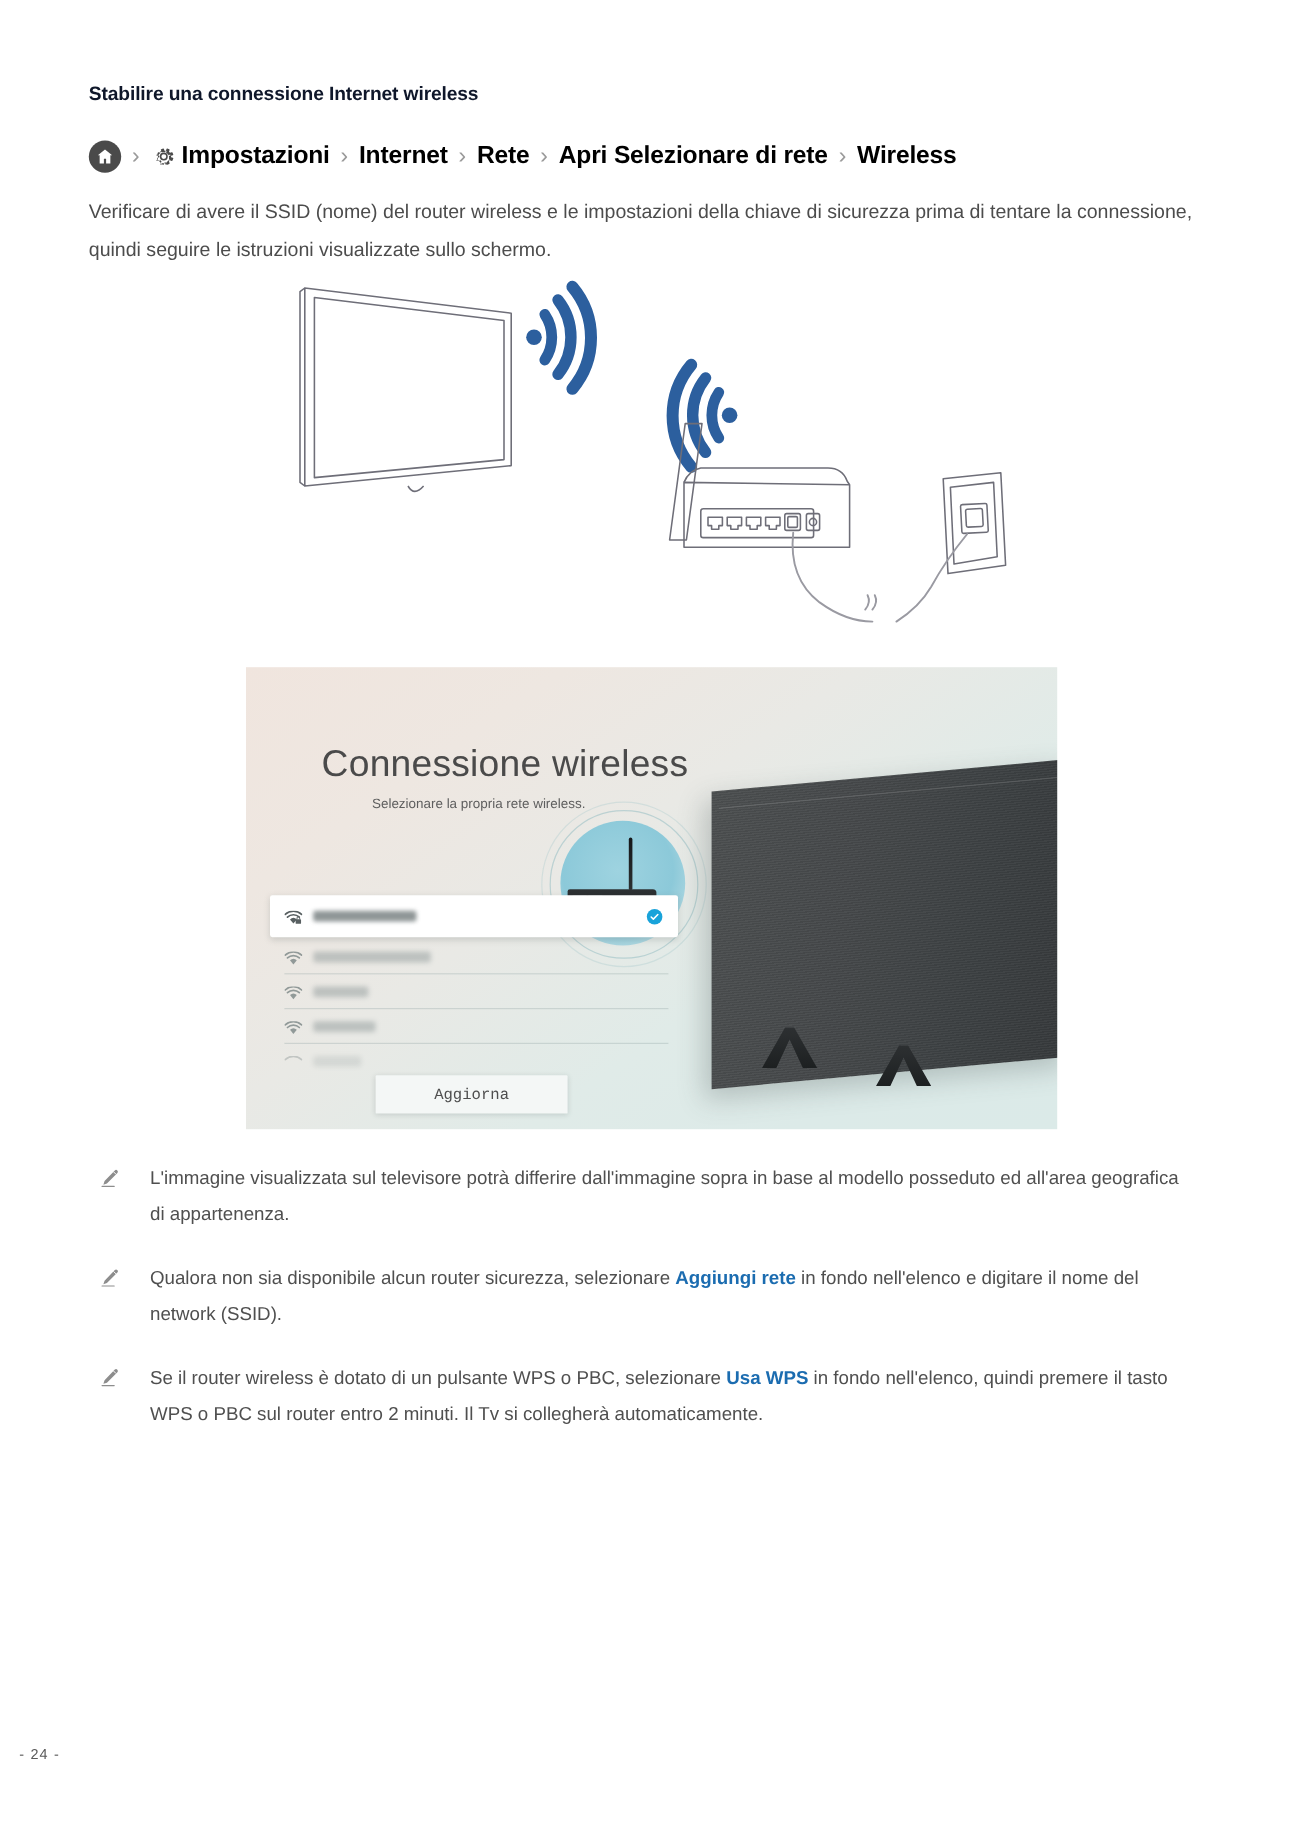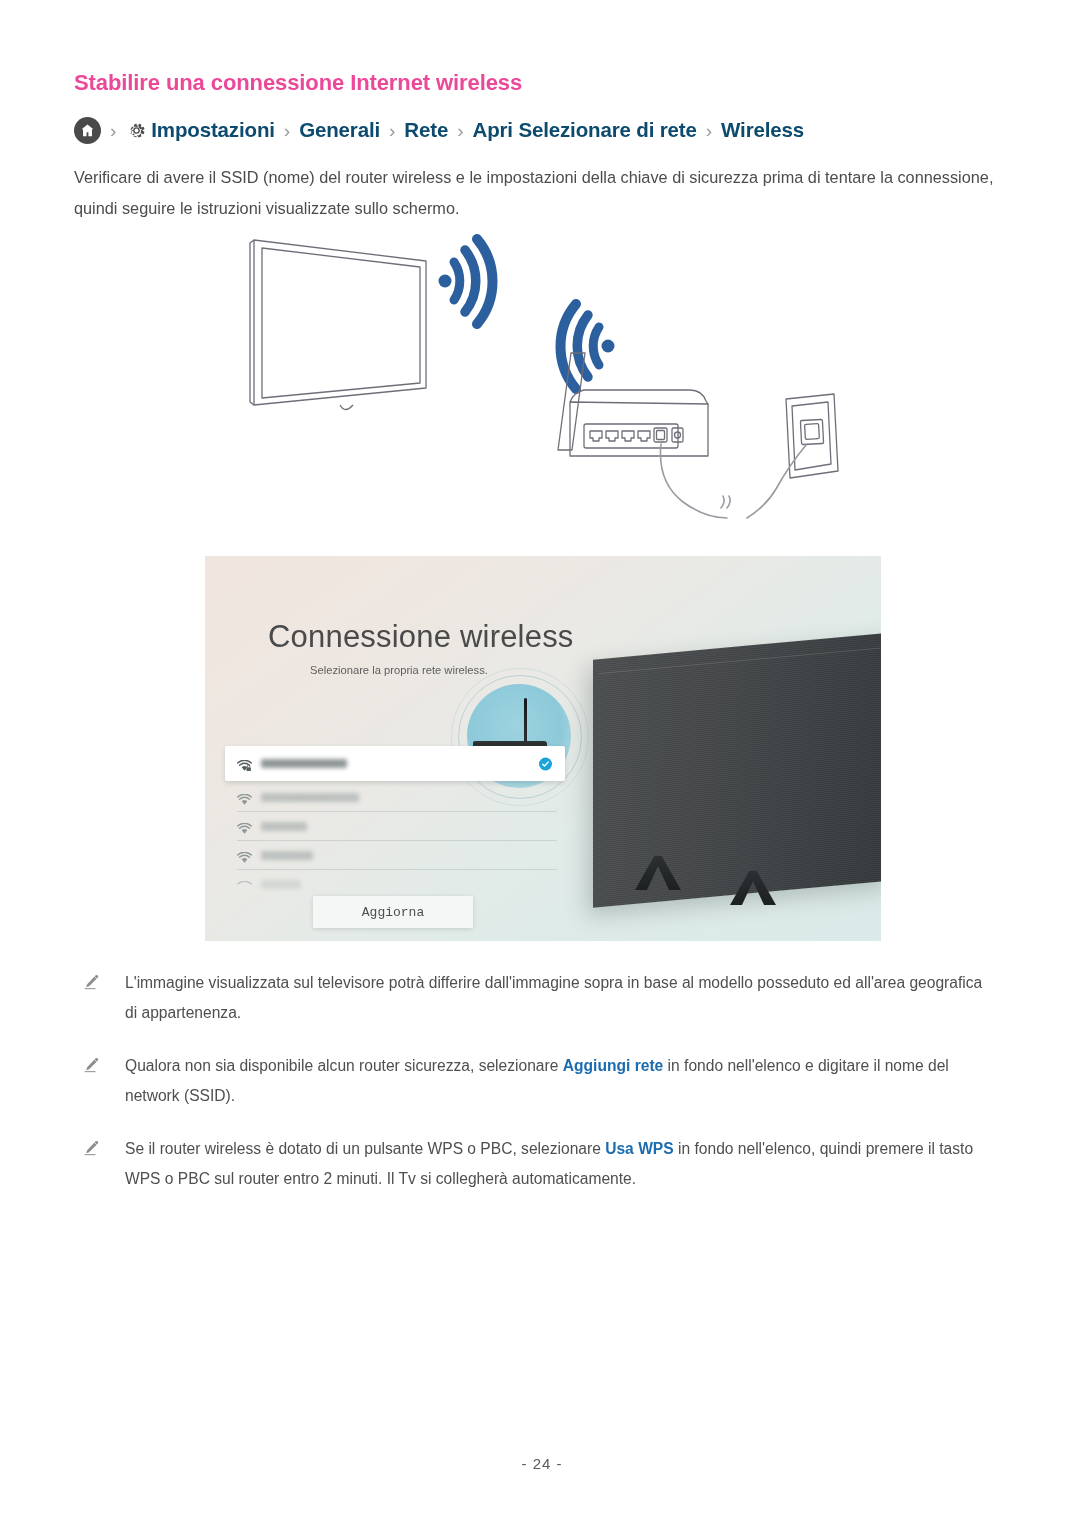--- a/index.html
+++ b/index.html
@@ -21,23 +21,23 @@
     left: 0; top: 0;
     width: 1080px;
     height: 1527px;
   }
 
   
   .doc-title {
     position: absolute;
     left: 74px;
     top: 70px;
-    font-size: 22px;
+    font-size: 16px;
     font-weight: bold;
-    color: #ec4899;
+    color: #0f172a;
     letter-spacing: -0.1px;
     white-space: nowrap;
   }
 
   
   .breadcrumb {
     position: absolute;
     left: 74px;
     top: 113px;
     display: flex;
@@ -65,21 +65,21 @@
   }
   .bc-sep {
     color: #9a9a9a;
     font-size: 19px;
     margin: 0 9px;
     flex: none;
     line-height: 1;
     font-weight: 300;
   }
   .bc-link {
-    color: #0c4a6e;
+    color: #000000;
     font-size: 20.5px;
     font-weight: bold;
     white-space: nowrap;
     letter-spacing: -0.15px;
   }
 
   
   .intro {
     position: absolute;
     left: 74px;
@@ -342,25 +342,24 @@
   }
   .hl {
     color: #1b6cb0;
     font-weight: bold;
     text-align: center;
   }
 
   
   .page-num {
     position: absolute;
-    left: 4px;
+    left: 16px;
     right: 0;
     top: 1455px;
-    text-align: center;
-    font-size: 15px;
+    font-size: 12px;
     color: #5a5a5a;
     letter-spacing: 1px;
   }
 </style>
 </head>
 <body>
 
 <div class="page">
 
   <div class="doc-title">Stabilire una connessione Internet wireless</div>
@@ -373,21 +372,21 @@
     </span>
     <span class="bc-sep">›</span>
     <span class="gear-icon">
       <svg width="21" height="21" viewBox="0 0 24 24" aria-hidden="true">
         <path d="M12 8.2a3.8 3.8 0 1 0 0 7.6 3.8 3.8 0 0 0 0-7.6zm0 6.1a2.3 2.3 0 1 1 0-4.6 2.3 2.3 0 0 1 0 4.6z" fill="#4a4a4a"></path>
         <path d="M20.6 13.2l-1.7-.5a7 7 0 0 0 0-1.4l1.7-.5a.6.6 0 0 0 .4-.8l-.7-1.8a.6.6 0 0 0-.75-.35l-1.65.6a7.2 7.2 0 0 0-1-1l.6-1.65a.6.6 0 0 0-.35-.75l-1.8-.7a.6.6 0 0 0-.8.4l-.5 1.7a7 7 0 0 0-1.4 0l-.5-1.7a.6.6 0 0 0-.8-.4l-1.8.7a.6.6 0 0 0-.35.75l.6 1.65a7.2 7.2 0 0 0-1 1l-1.65-.6a.6.6 0 0 0-.75.35l-.7 1.8a.6.6 0 0 0 .4.8l1.7.5a7 7 0 0 0 0 1.4l-1.7.5a.6.6 0 0 0-.4.8l.7 1.8a.6.6 0 0 0 .75.35l1.65-.6a7.2 7.2 0 0 0 1 1l-.6 1.65a.6.6 0 0 0 .35.75l1.8.7a.6.6 0 0 0 .8-.4l.5-1.7a7 7 0 0 0 1.4 0l.5 1.7a.6.6 0 0 0 .8.4l1.8-.7a.6.6 0 0 0 .35-.75l-.6-1.65a7.2 7.2 0 0 0 1-1l1.65.6a.6.6 0 0 0 .75-.35l.7-1.8a.6.6 0 0 0-.4-.8zm-2.2 2.0-.35.9-1.5-.55-.45.5a5.8 5.8 0 0 1-1.45 1.45l-.5.45.55 1.5-.9.35-.45-1.55-.65.1a5.8 5.8 0 0 1-2.05 0l-.65-.1-.45 1.55-.9-.35.55-1.5-.5-.45a5.8 5.8 0 0 1-1.45-1.45l-.45-.5-1.5.55-.35-.9 1.55-.45-.1-.65a5.8 5.8 0 0 1 0-2.05l.1-.65-1.55-.45.35-.9 1.5.55.45-.5a5.8 5.8 0 0 1 1.45-1.45l.5-.45-.55-1.5.9-.35.45 1.55.65-.1a5.8 5.8 0 0 1 2.05 0l.65.1.45-1.55.9.35-.55 1.5.5.45a5.8 5.8 0 0 1 1.45 1.45l.45.5 1.5-.55.35.9-1.55.45.1.65a5.8 5.8 0 0 1 0 2.05l-.1.65z" fill="#4a4a4a"></path>
       </svg>
     </span>
     <span class="bc-link">Impostazioni</span>
     <span class="bc-sep">›</span>
-    <span class="bc-link">Generali</span>
+    <span class="bc-link">Internet</span>
     <span class="bc-sep">›</span>
     <span class="bc-link">Rete</span>
     <span class="bc-sep">›</span>
     <span class="bc-link">Apri Selezionare di rete</span>
     <span class="bc-sep">›</span>
     <span class="bc-link">Wireless</span>
   </div>
 
   <div class="intro">Verificare di avere il SSID (nome) del router wireless e le impostazioni della chiave di sicurezza prima di tentare la connessione, quindi seguire le istruzioni visualizzate sullo schermo.</div>
 

